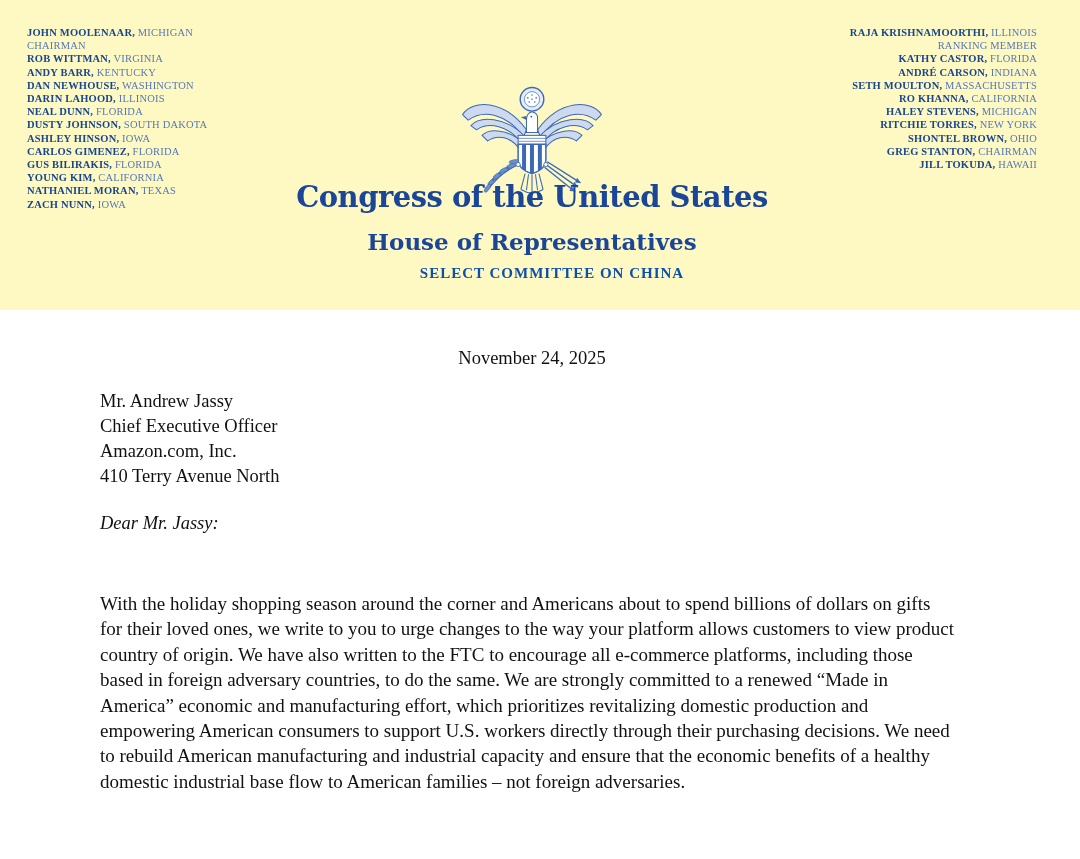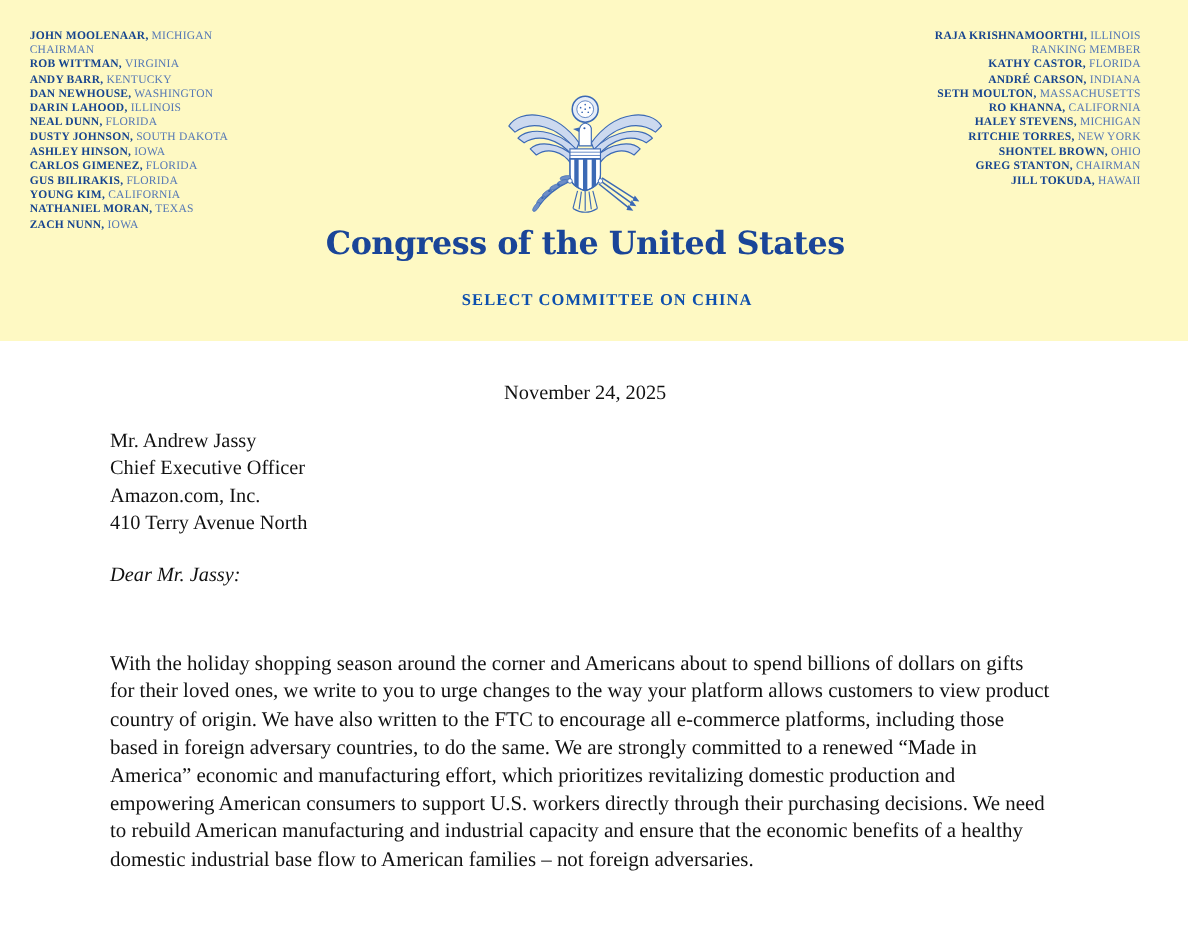--- a/index.html
+++ b/index.html
@@ -27,21 +27,21 @@
   .members-col.right { right: 43px; text-align: right; }
   .member-line .nm { font-weight: bold; color: #17458f; }
   .member-line .st { color: #5578b5; }
   .center-block { position: absolute; left: 0; top: 0; width: 1064px; height: 310px; }
   .seal-svg {
     position: absolute; top: 84px; left: 50%;
     transform: translateX(-50%);
     width: 154px; height: 118px;
   }
   .congress-title {
-    position: absolute; top: 204px; left: 0; width: 100%;
+    position: absolute; top: 180px; left: 0; width: 100%;
     text-align: center;
     font-family: "DejaVu Serif", serif;
     font-weight: bold; font-size: 29px;
     color: #1a4598; letter-spacing: -0.5px;
   }
   .house-title {
     position: absolute; top: 228px; left: 0; width: 100%;
     text-align: center;
     font-family: "DejaVu Serif", serif;
     font-weight: bold; font-size: 23px;
@@ -213,20 +213,21 @@
         <path d="M177,149 L168,148 L171,141 Z"></path>
         <path d="M181,143 L172,142 L175,135 Z"></path>
         <path d="M173,155 L164,154 L167,147 Z"></path>
       </g>
 
       <circle cx="90" cy="116" r="3" fill="#ffffff" stroke="#3b69b5" stroke-width="1.2"></circle>
       <circle cx="130" cy="116" r="3" fill="#ffffff" stroke="#3b69b5" stroke-width="1.2"></circle>
     </svg>
 
     <div class="congress-title">Congress of the United States</div>
+    <div class="house-title">House of Representatives</div>
     <div class="committee-title">SELECT COMMITTEE ON CHINA</div>
   </div>
 </div>
 
 <div class="letter-date">November 24, 2025</div>
 
 <div class="recipient-address">
 
     <div class="addr-line">Mr. Andrew Jassy</div>
 

